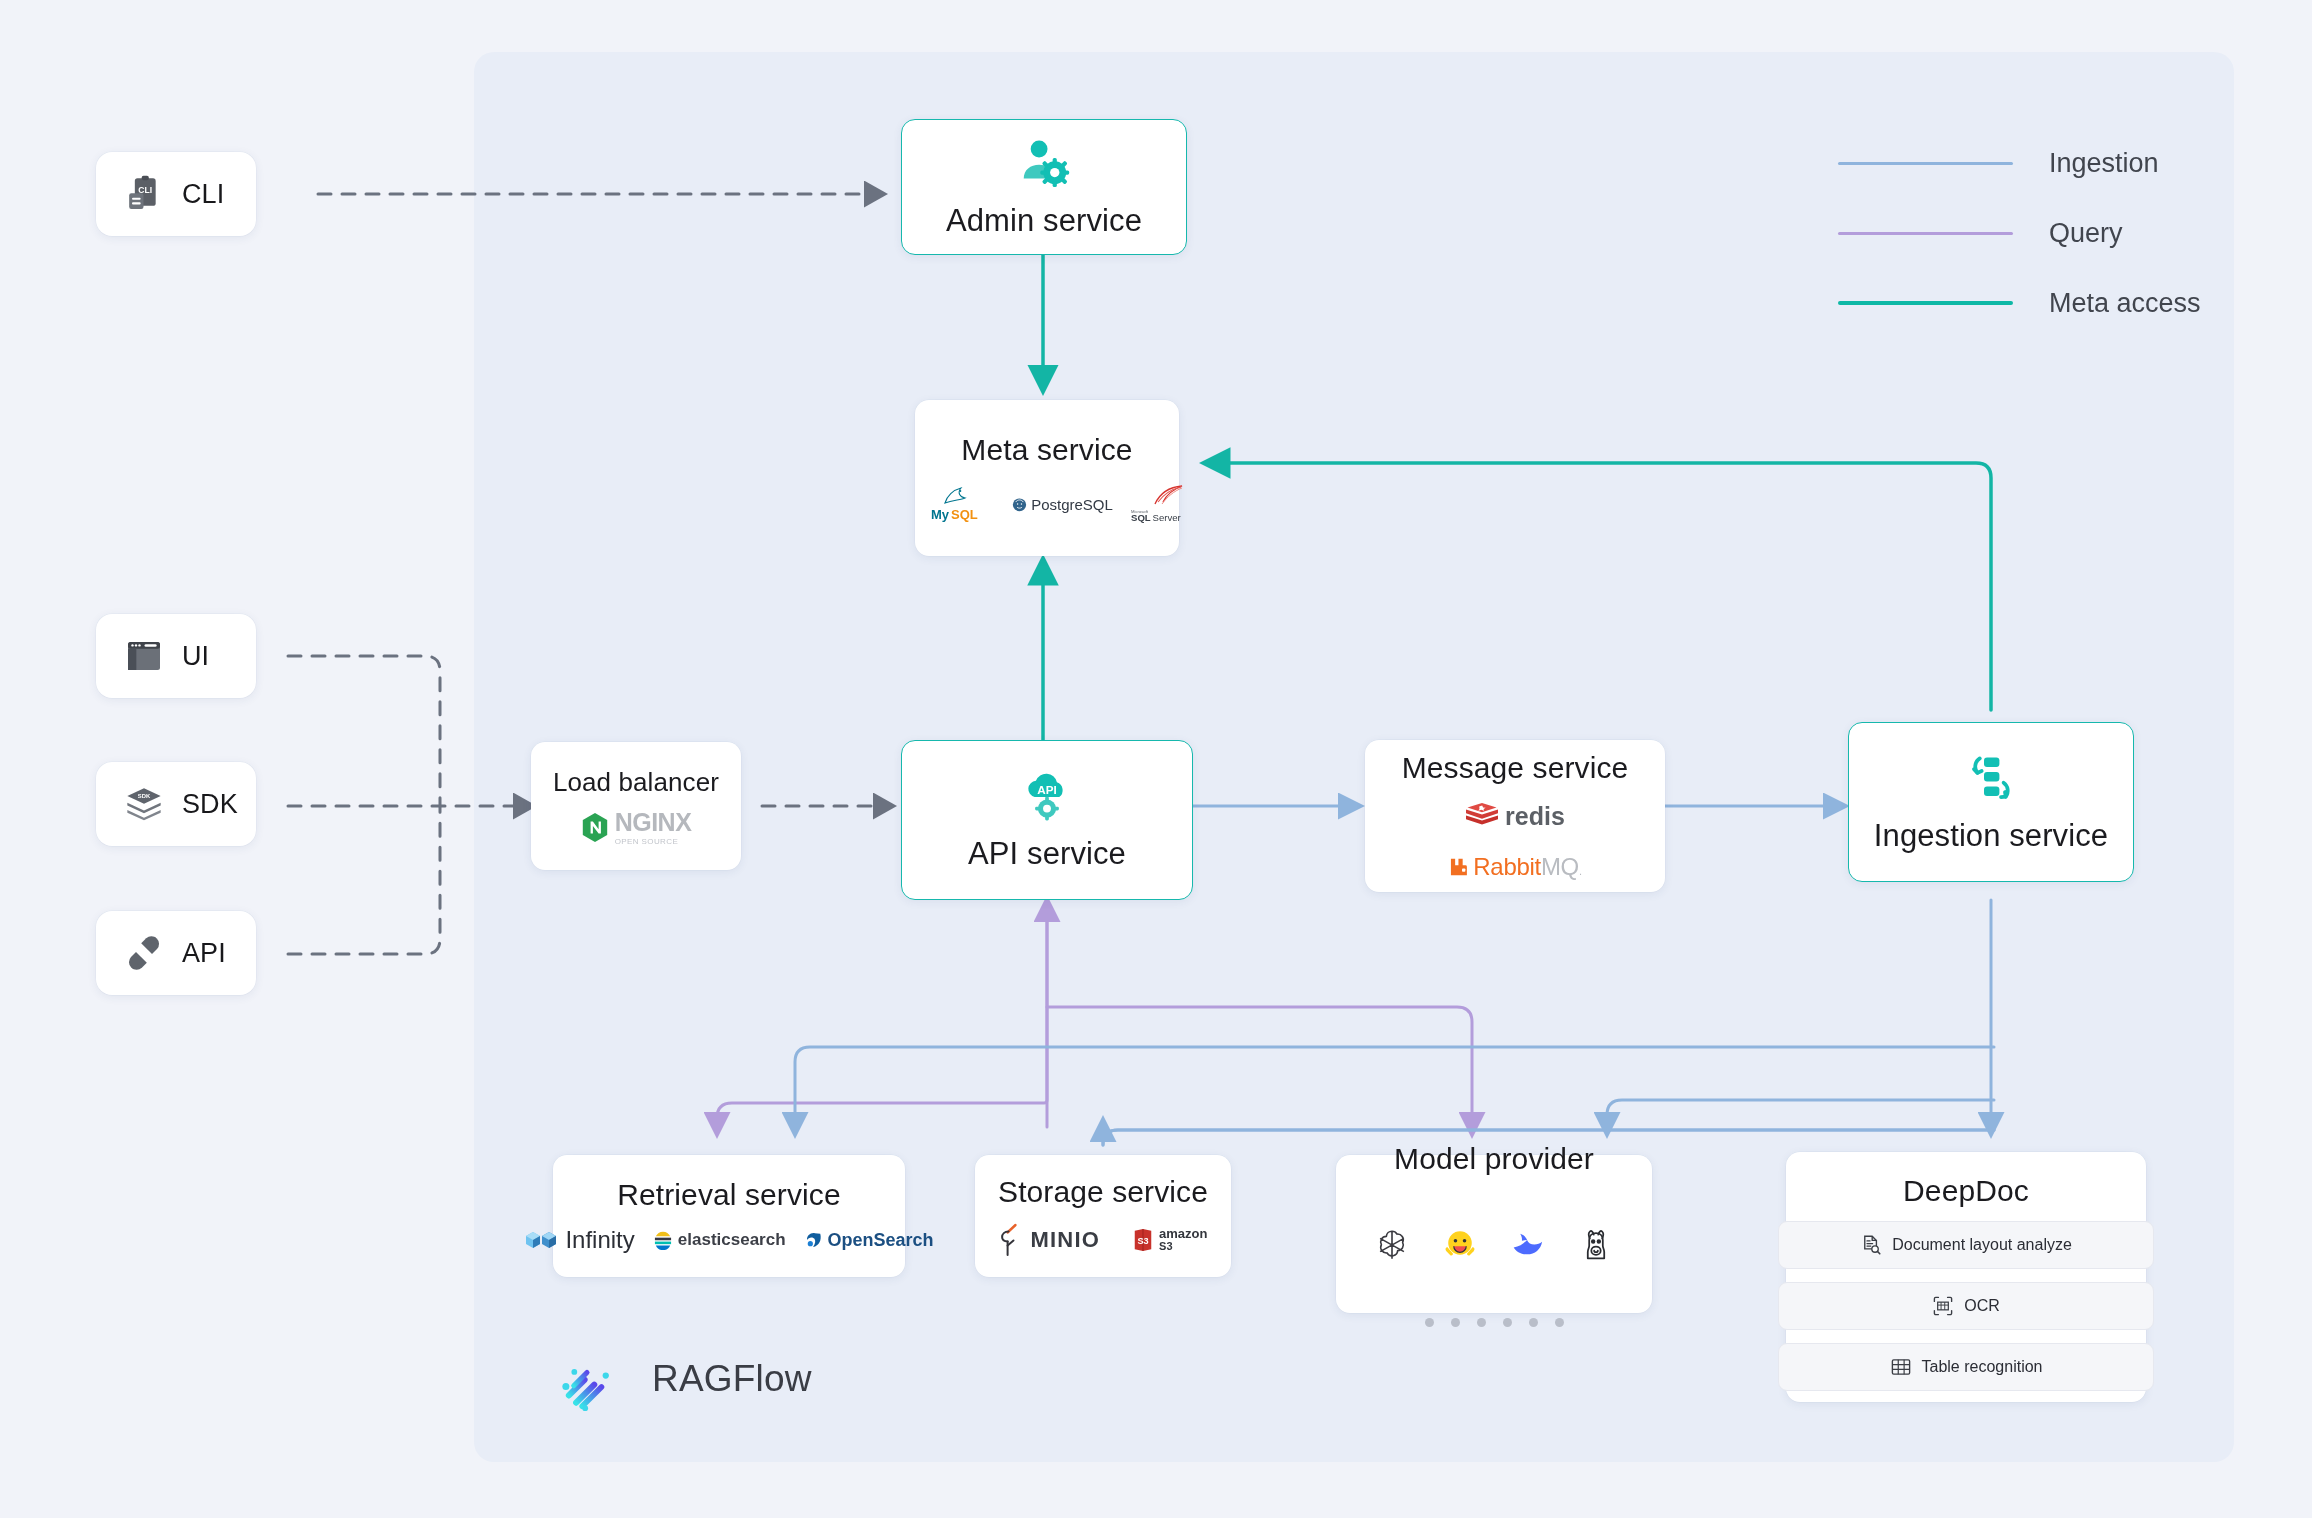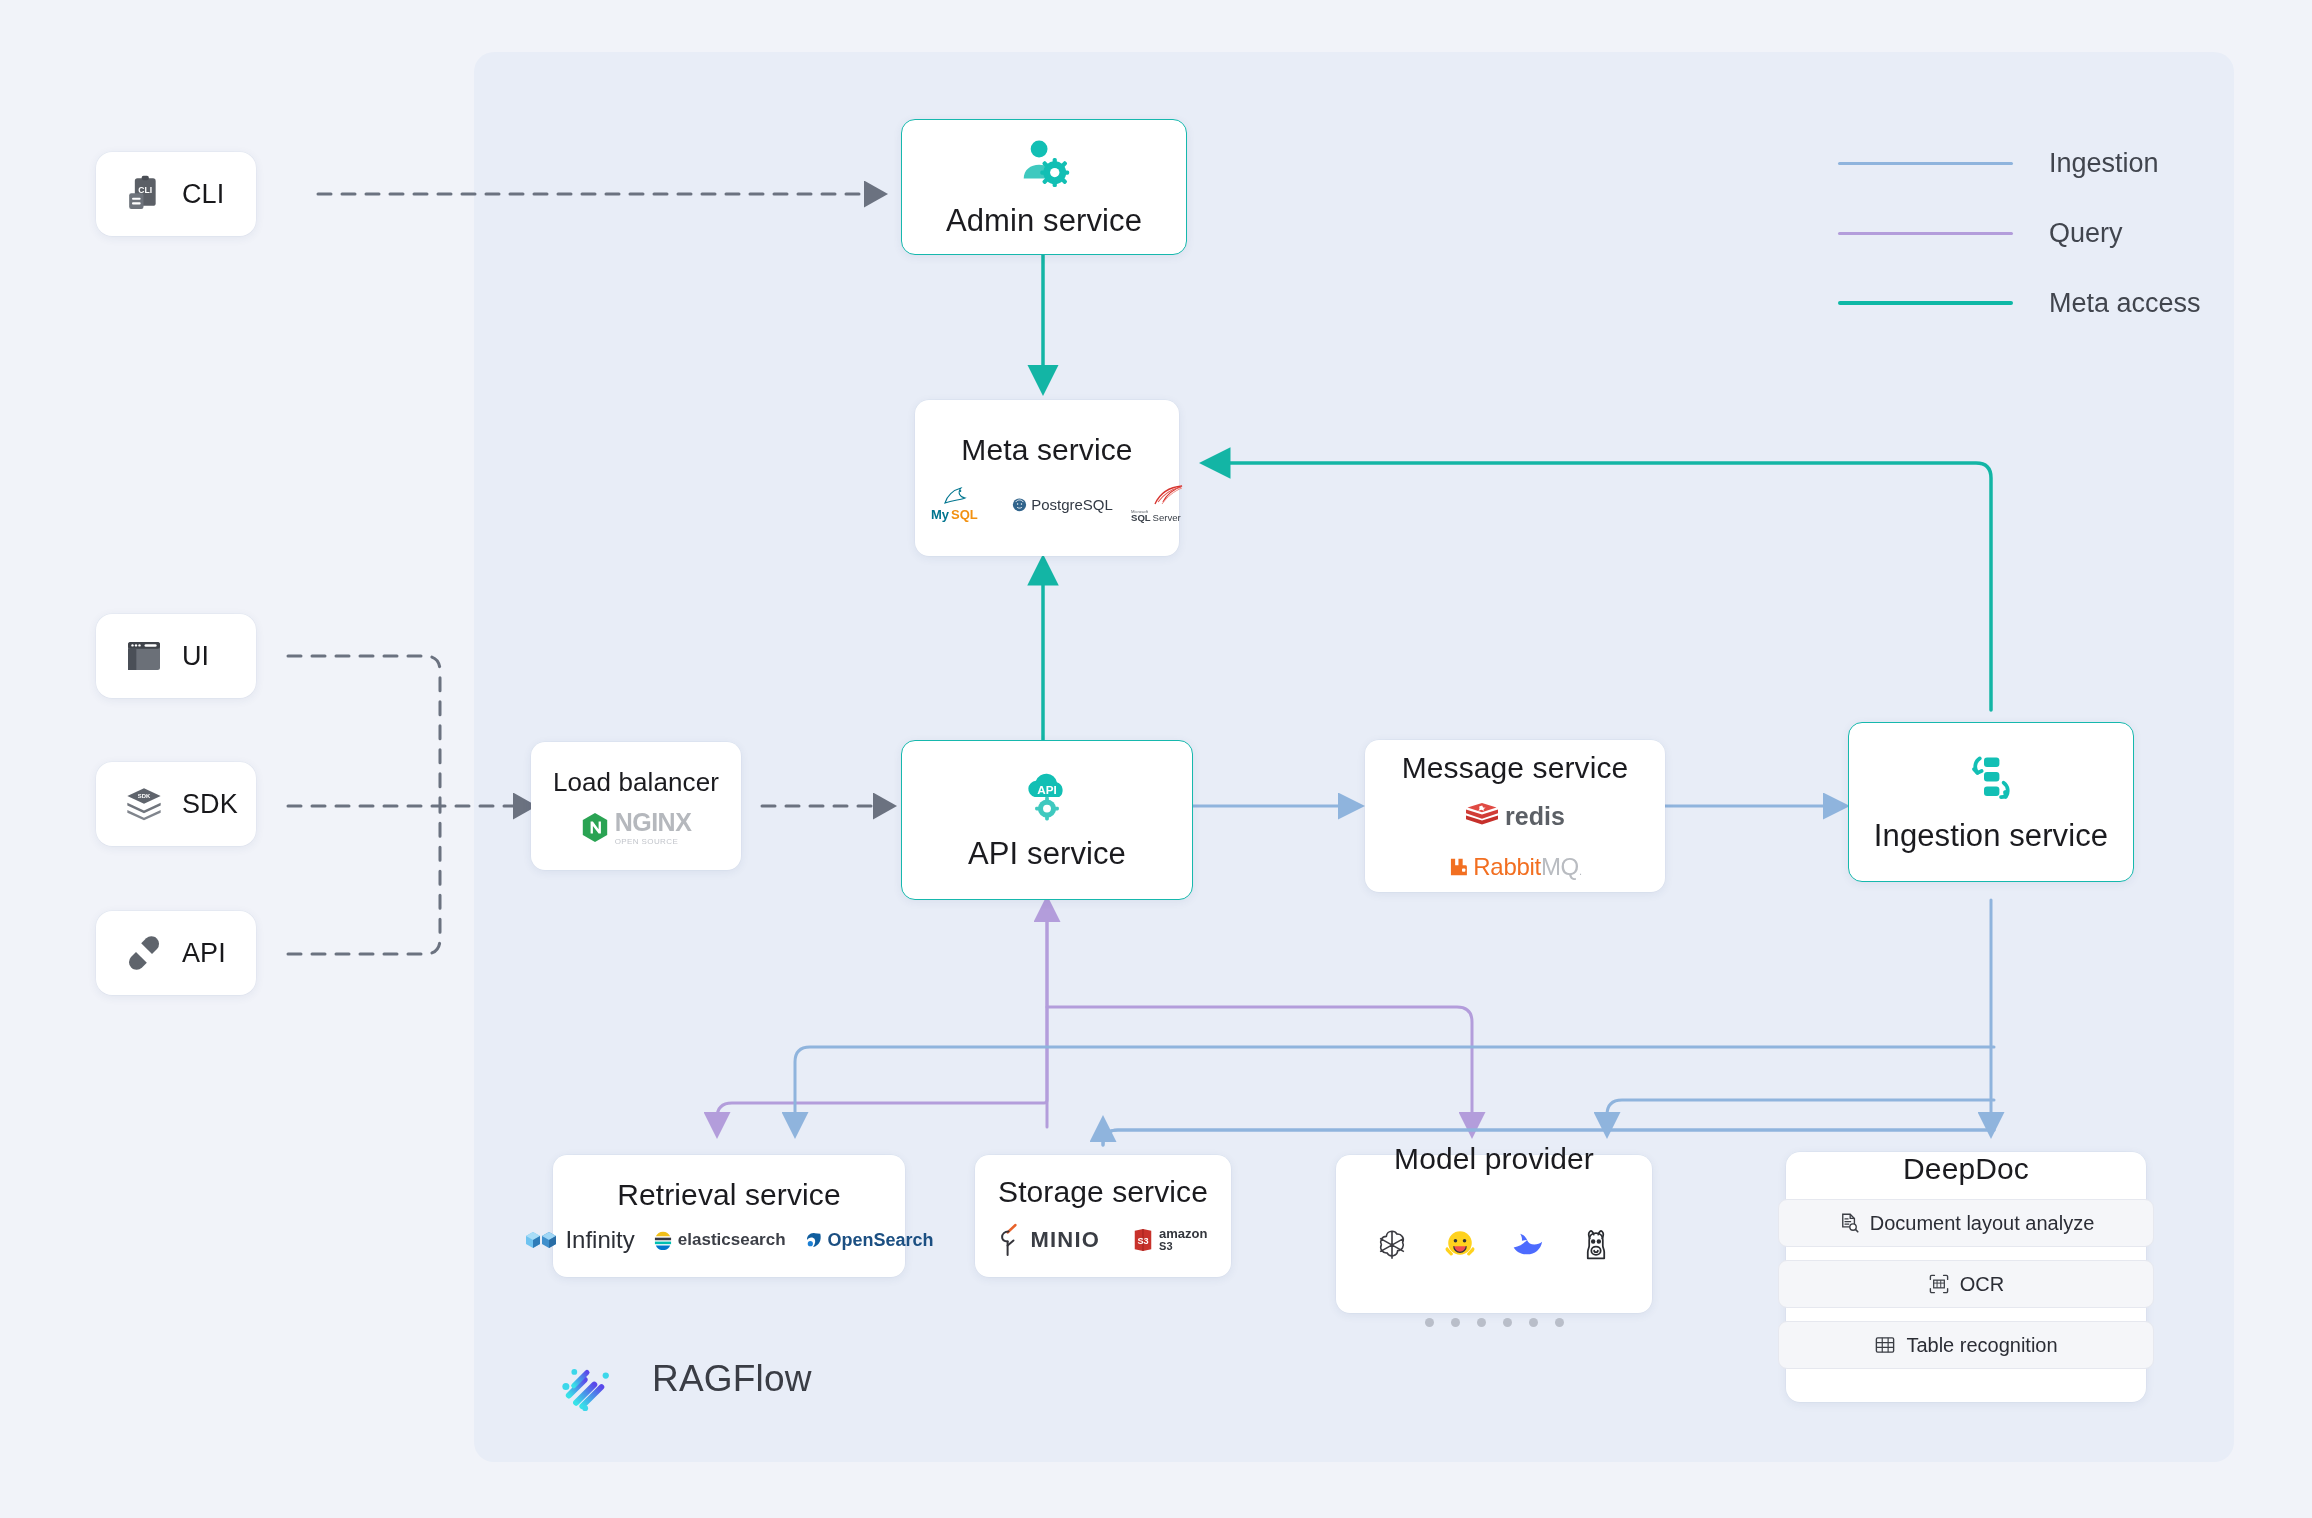--- a/index.html
+++ b/index.html
@@ -66,21 +66,21 @@
   .iconcard .bigic{width:56px;height:56px;margin-bottom:12px;display:block;}
   .iconcard .title{font-size:31px;}
 
   
   .pill{
     width:376px;height:48px;
     background:#f5f6f9;
     border:1px solid #e6e8ef;
     border-radius:9px;
     display:flex;align-items:center;justify-content:center;gap:10px;
-    font-size:20px;color:#2b2d35;
+    font-size:16px;color:#2b2d35;
     margin-top:13px;
     box-sizing:border-box;
   }
   .pill svg{width:22px;height:22px;flex:0 0 auto;}
 
   
   .dots{display:flex;gap:17px;margin-top:20px;}
   .dots i{width:9px;height:9px;border-radius:50%;background:#b9bec9;display:block;}
 
   
@@ -433,21 +433,21 @@
     <div class="dots">
       <i></i>
       <i></i>
       <i></i>
       <i></i>
       <i></i>
       <i></i>
     </div>
   </div>
 
-  <div class="node svc" style="left:1786px;top:1152px;width:360px;height:250px;justify-content:flex-start;">
+  <div class="node svc" style="left:1786px;top:1152px;width:360px;height:250px;justify-content:flex-start;padding-top:22px;">
     <span class="title">DeepDoc</span>
 
     <div class="pill">
       <svg viewBox="0 0 24 24">
         <path d="M5.2 2.4 h8.1 l4.6 4.6 v9.2 h-12.7 z" fill="none" stroke="#3b3e45" stroke-width="1.5"></path>
         <path d="M13.3 2.4 v4.6 h4.6" fill="none" stroke="#3b3e45" stroke-width="1.5"></path>
         <path d="M7.6 7.6 h3.4 M7.6 10.4 h6.2 M7.6 13.2 h4.2" stroke="#3b3e45" stroke-width="1.3" stroke-linecap="round"></path>
         <circle cx="16.4" cy="16.4" r="3.5" fill="#ffffff" stroke="#3b3e45" stroke-width="1.5"></circle>
         <path d="M19.0 19.0 l2.6 2.6" stroke="#3b3e45" stroke-width="1.7" stroke-linecap="round"></path>
       </svg>

